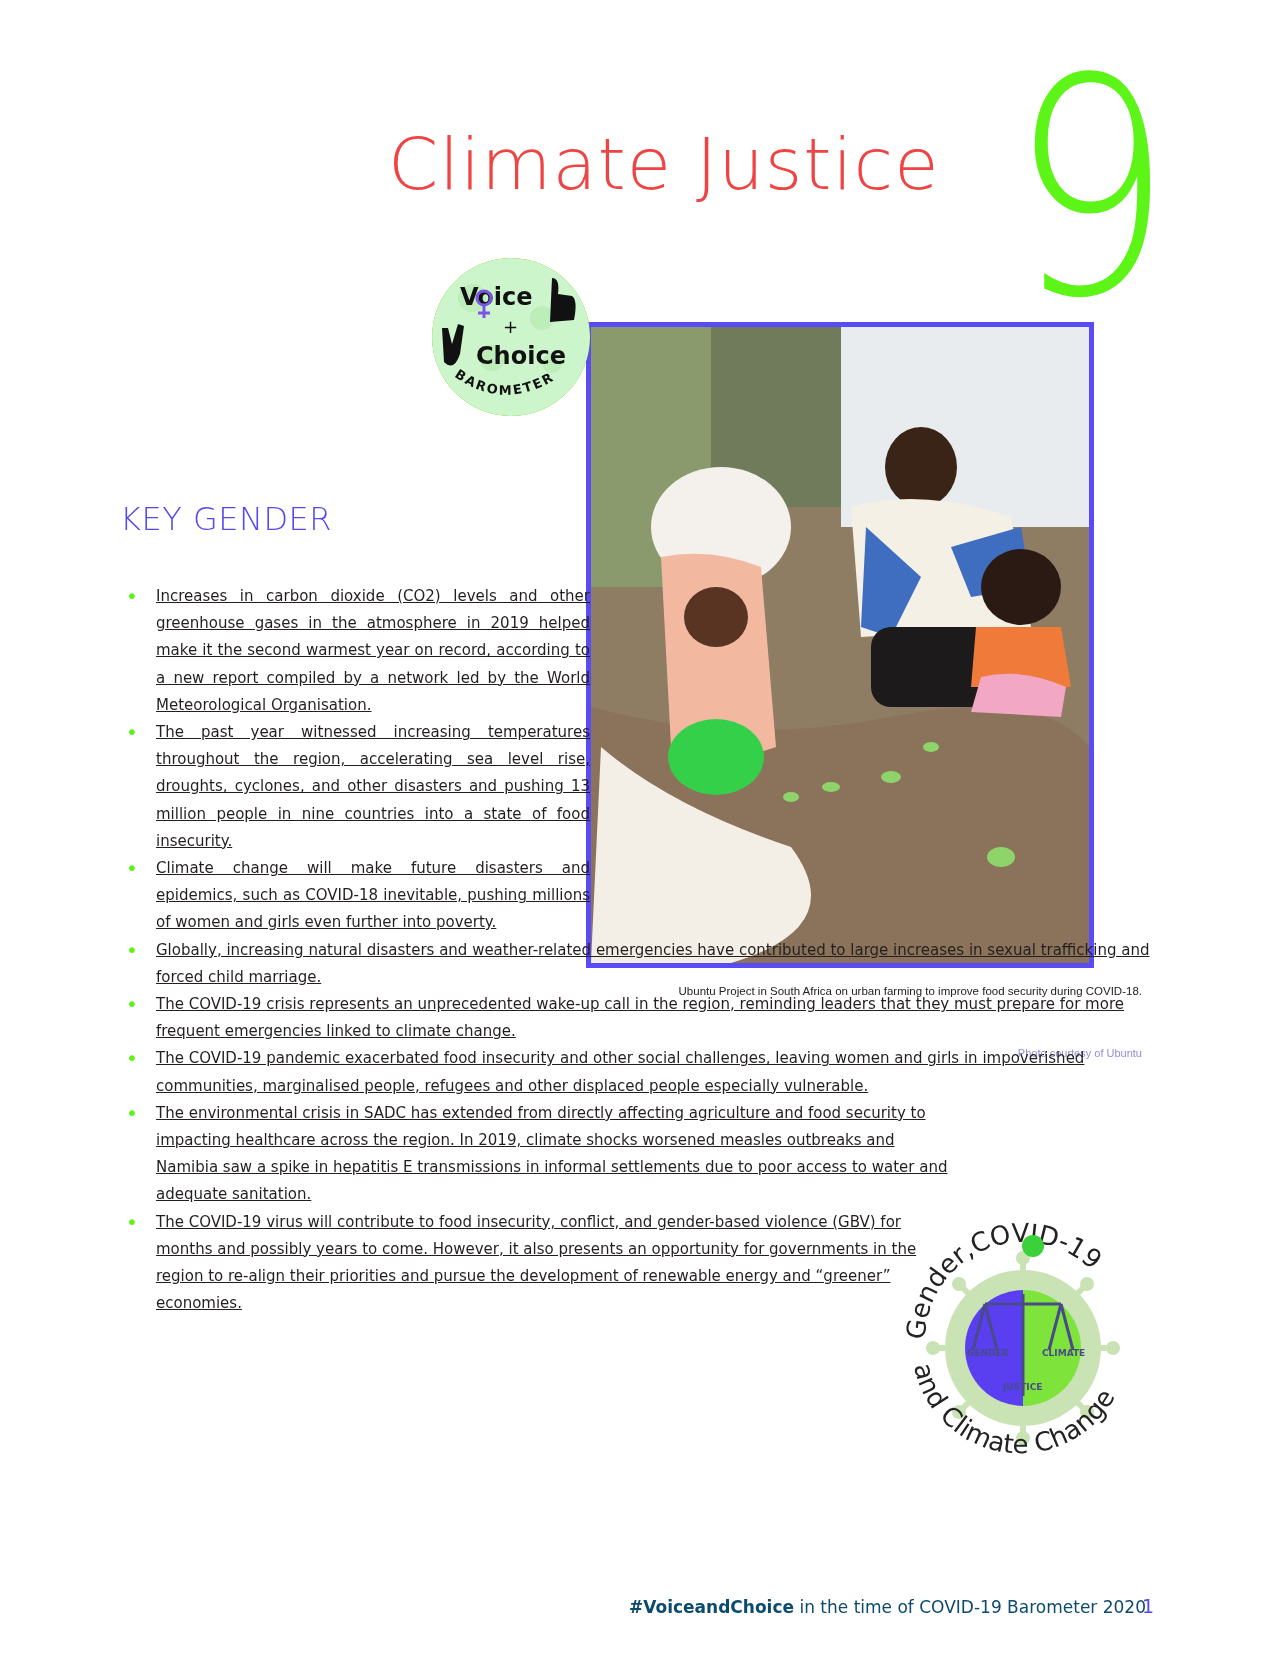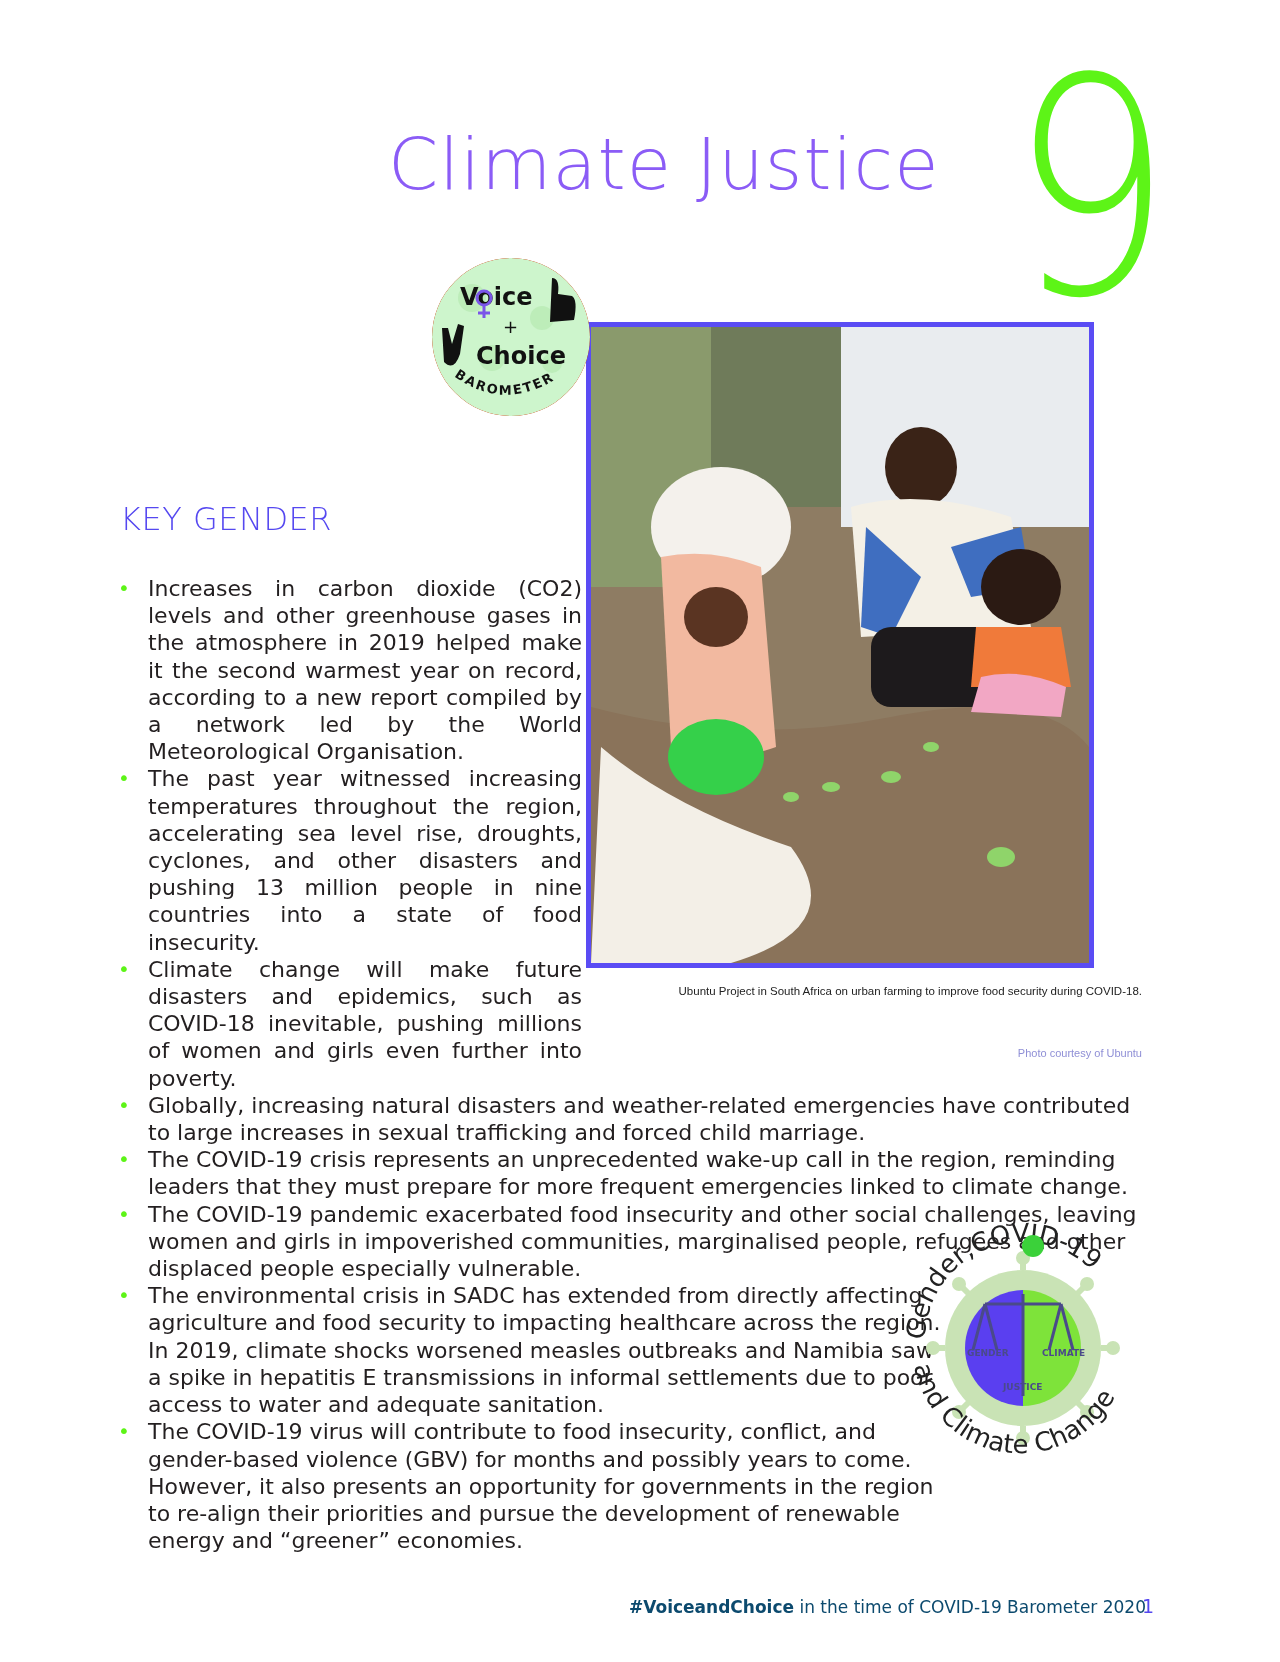--- a/index.html
+++ b/index.html
@@ -1,24 +1,24 @@
 <!DOCTYPE html>
 <html><head>
 <meta charset="utf-8">
 <style>
   html,body{margin:0;padding:0;background:#fff;}
   body{width:1280px;height:1662px;position:relative;overflow:hidden;font-family:"DejaVu Sans","Liberation Sans",sans-serif;color:#231f20;}
-  .title{position:absolute;left:388px;top:128px;font-size:72px;font-weight:300;color:#8b5cf6;letter-spacing:1px;font-family:"DejaVu Sans",sans-serif;line-height:1;}
+  .title{position:absolute;left:388px;top:128px;font-size:72px;font-weight:300;color:#ef4444;letter-spacing:1px;font-family:"DejaVu Sans",sans-serif;line-height:1;}
   .chapnum{position:absolute;left:1010px;top:40px;font-size:300px;line-height:1;color:#5df417;font-family:"DejaVu Sans",sans-serif;font-weight:200;transform:scaleX(0.85);transform-origin:left top;}
-  .vc-logo{position:absolute;left:432px;top:258px;width:158px;height:158px;border-radius:50%;background:#c2410c;overflow:hidden;}
+  .vc-logo{position:absolute;left:432px;top:258px;width:158px;height:158px;border-radius:50%;background:#84cc16;overflow:hidden;}
   .photo{position:absolute;left:586px;top:322px;width:508px;height:646px;border:5px solid #5a4cf4;box-sizing:border-box;overflow:hidden;background:linear-gradient(180deg,#a9b590 0%,#9c8770 45%,#86735c 70%,#7d6a55 100%);}
   .caption{position:absolute;left:590px;top:985px;width:552px;text-align:right;font-size:11.5px;color:#222;font-family:"Liberation Sans",sans-serif;}
   .credit{position:absolute;left:590px;top:1000px;width:552px;text-align:right;font-size:11px;color:#8f8fd6;font-family:"Liberation Sans",sans-serif;margin-top:47px;}
   .key{position:absolute;left:120px;top:500px;font-size:32px;color:#5548f0;font-weight:300;letter-spacing:0.5px;}
-  .bullets{position:absolute;left:118px;top:575px;margin:0;padding:0;list-style:none;font-size:22px;line-height:27.2px;}
+  .bullets{position:absolute;left:118px;top:575px;margin:8px;padding:0;list-style:none;font-size:15px;line-height:27.2px;text-decoration:underline;}
   .bullets li{position:relative;padding-left:30px;}
   .bullets li::before{content:"•";position:absolute;left:0;top:0;color:#5df417;font-size:20px;}
   .narrow{width:434px;text-align:justify;}
   .wide{width:1010px;}
   .mid{width:800px;}
   .gc-logo{position:absolute;left:905px;top:1210px;width:230px;height:260px;}
   .footer{position:absolute;right:134px;top:1597px;font-size:17px;color:#0c4a6e;font-family:"DejaVu Sans",sans-serif;}
   .footer b{font-weight:bold;}
   .pnum{position:absolute;left:1142px;top:1595px;font-size:19px;color:#5548f0;}
 </style>

